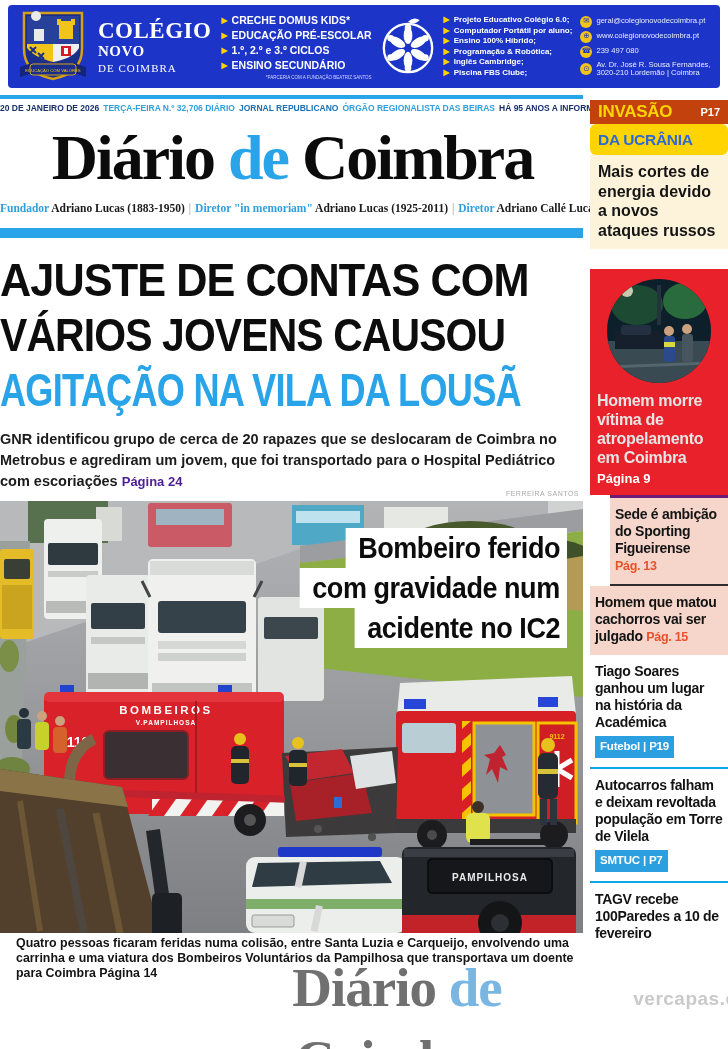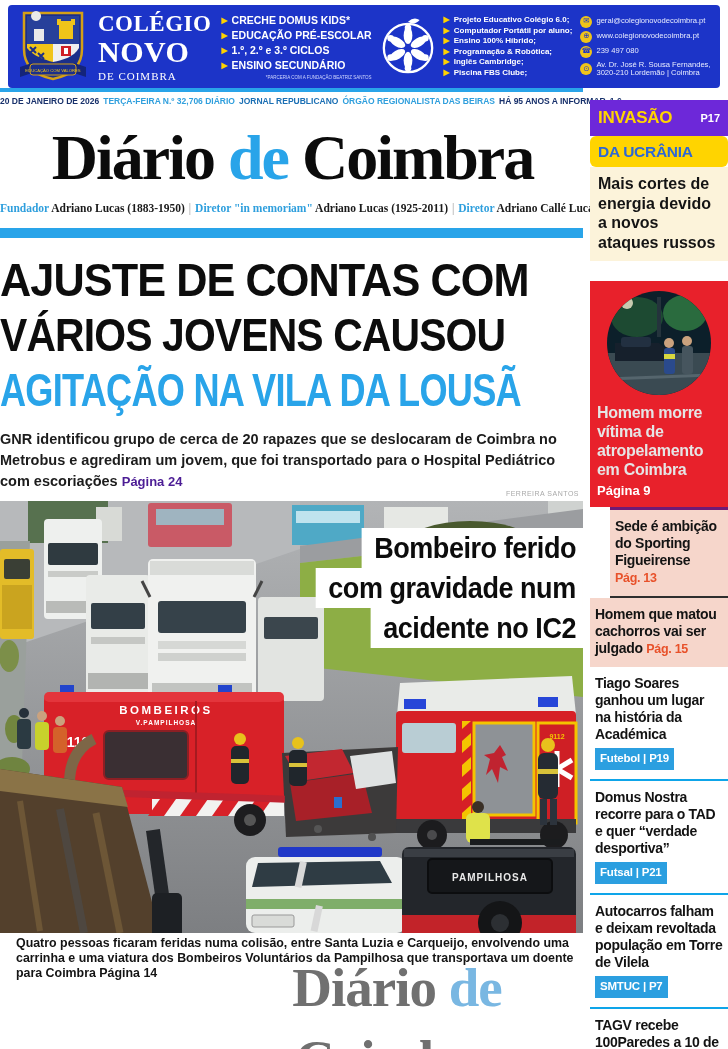--- a/index.html
+++ b/index.html
@@ -5,35 +5,35 @@
   html,body{margin:0;padding:0;background:#e9e9e9;}
   .page{position:relative;width:728px;height:1049px;background:#ffffff;overflow:hidden;
         font-family:"Liberation Sans",sans-serif;padding-left:44px;-webkit-font-smoothing:antialiased;}
 
   
   .ad-banner{position:absolute;left:8px;top:5px;width:712px;height:83px;background:#1c34c8;
              border-radius:4px;display:flex;align-items:center;padding:0 6px;box-sizing:border-box;gap:6px;}
   .crest{flex:0 0 78px;display:flex;justify-content:center;}
   .school-name{color:#fff;font-family:"Liberation Serif",serif;line-height:1;margin-right:4px;}
   .school-name .l1{font-size:23px;font-weight:700;letter-spacing:.5px;}
-  .school-name .l2{font-size:30px;font-weight:700;letter-spacing:.5px;margin-top:2px;}
+  .school-name .l2{font-size:15px;font-weight:700;letter-spacing:.5px;margin-top:2px;}
   .school-name .l3{font-size:11px;font-weight:400;letter-spacing:1px;margin-top:4px;}
   .ad-bullets{display:flex;flex-direction:column;justify-content:center;}
   .ad-bullets.left .row{font-size:10.5px;font-weight:800;color:#fff;line-height:15px;display:flex;align-items:center;white-space:nowrap;}
   .ad-bullets.right .row{font-size:8px;font-weight:700;color:#fff;line-height:10.5px;display:flex;align-items:center;white-space:nowrap;}
   .b-arrow{color:#ffd200;font-size:8px;margin-right:4px;line-height:1;}
   .ad-note{font-size:4.5px;color:#cfd6ff;margin-top:2px;align-self:flex-end;}
   .flower{flex:0 0 60px;display:flex;justify-content:center;}
   .ad-contacts{display:flex;flex-direction:column;justify-content:center;gap:3px;margin-left:2px;}
   .ad-contacts .row{display:flex;align-items:center;gap:4px;color:#e8ecff;font-size:7.6px;line-height:8.5px;white-space:nowrap;}
   .cicon{width:12px;height:12px;border-radius:50%;background:#f0c419;color:#1c34c8;display:flex;
          align-items:center;justify-content:center;font-size:7.5px;flex:0 0 12px;}
 
   
-  .dateline{position:absolute;left:0;top:88px;width:583px;border-top:4px solid #29a4e9;
+  .dateline{position:absolute;left:0;top:95px;width:583px;border-top:4px solid #29a4e9;
             display:flex;align-items:center;padding-top:4px;font-size:8.5px;letter-spacing:0;white-space:nowrap;}
   .dateline span{margin-right:4px;}
   .dl-dark{color:#17306b;font-weight:800;}
   .dl-blue{color:#2f9fdd;font-weight:700;}
   .dl-mblue{color:#1b6fb4;font-weight:800;}
   .dl-price{margin-left:auto;margin-right:2px;color:#17306b;font-weight:800;}
 
   
   .masthead{position:absolute;left:0;top:118px;width:585px;text-align:center;
             font-family:"Liberation Serif",serif;font-weight:700;font-size:64px;letter-spacing:-2px;color:#0b0b0b;line-height:80px;}
@@ -50,36 +50,36 @@
              white-space:nowrap;transform-origin:left center;}
   .lead-line.s1{transform:scaleX(.92);}
   .lead-line.s2{transform:scaleX(.87);}
   .lead-line.s3{transform:scaleX(.77);color:#29a4e9;}
   .lead-sub{margin-top:12px;width:578px;font-size:14.5px;font-weight:600;line-height:21px;color:#1c1c1c;}
   .pageref-blue{color:#4c1d95;font-weight:800;font-size:13px;}
 
   
   .photo-wrap{position:absolute;left:0;top:490px;width:583px;height:443px;}
   .photo-credit{height:11px;text-align:right;font-size:7px;letter-spacing:.5px;color:#a9a9a9;padding-right:4px;}
-  .photo-headline{position:absolute;top:38px;right:0;display:flex;flex-direction:column;align-items:flex-end;}
+  .photo-headline{position:absolute;top:38px;right:16px;display:flex;flex-direction:column;align-items:flex-end;}
   .ph-strip{background:#fff;color:#0c0c0c;font-size:30px;font-weight:900;letter-spacing:-.5px;
             line-height:33px;padding:3px 8px 4px 14px;white-space:nowrap;transform:scaleX(.9);transform-origin:right center;}
   .caption{position:absolute;left:16px;top:936px;width:582px;font-size:12.4px;font-weight:700;line-height:15px;color:#141414;}
   .caption .pg{font-weight:800;}
 
   
   .footer-logo{position:absolute;left:208px;top:952px;width:378px;text-align:center;
                font-family:"Liberation Serif",serif;font-weight:700;font-size:55px;letter-spacing:-1px;
                color:#707070;line-height:72px;}
   .footer-logo .de{color:#79b7e2;}
   .watermark{position:absolute;right:6px;top:988px;font-size:19px;font-weight:700;color:#c9c9c9;letter-spacing:.5px;}
 
   
   .sidebar{position:absolute;left:590px;top:100px;width:138px;}
-  .uk-row1{height:36px;background:#6d28d9;display:flex;align-items:center;padding:0 8px;}
+  .uk-row1{height:24px;background:#c2410c;display:flex;align-items:center;padding:0 8px;}
   .uk-row1 .kick{color:#ffd400;font-size:17px;font-weight:900;letter-spacing:-.3px;}
   .uk-row1 .pg{margin-left:auto;color:#fff;font-size:11px;font-weight:800;}
   .uk-row2{height:31px;background:#ffd400;color:#2e68d4;font-size:15.5px;font-weight:900;
            display:flex;align-items:center;padding:0 8px;letter-spacing:-.3px;border-radius:6px;}
   .cream-box{background:#fcf3da;padding:7px 8px 9px;font-size:16px;font-weight:800;line-height:19.5px;color:#141414;}
   .red-box{margin-top:20px;background:#e8212b;padding:10px 0 9px;}
   .night-circle{width:104px;height:104px;border-radius:50%;overflow:hidden;margin:0 auto;}
   .red-box .hl{padding:8px 7px 2px;color:#e5e5e5;font-size:16px;font-weight:800;line-height:19px;letter-spacing:-.3px;}
   .red-box .pg{padding:2px 7px 0;color:#fff;font-size:13px;font-weight:800;}
   .sb-item{padding:8px 5px 9px;font-size:14px;font-weight:800;line-height:17px;color:#131313;letter-spacing:-.3px;}
@@ -459,24 +459,20 @@
       <span>Sede é ambição do Sporting Figueirense </span><span class="pg-orange">Pág. 13</span>
     </div>
     <div class="sb-item salmon">
       <span>Homem que matou cachorros vai ser julgado </span><span class="pg-orange">Pág. 15</span>
     </div>
     <div class="sb-item white line">
       <div>Tiago Soares ganhou um lugar na história da Académica</div>
       <span class="badge">Futebol | P19</span>
     </div>
     <div class="sb-item white line">
-      <div>Domus Nostra recorre para o TAD e quer “verdade desportiva”</div>
-      <span class="badge">Futsal | P21</span>
-    </div>
-    <div class="sb-item white line">
       <div>Autocarros falham e deixam revoltada população em Torre de Vilela</div>
       <span class="badge">SMTUC | P7</span>
     </div>
     <div class="sb-item white">
       <div>TAGV recebe 100Paredes a 10 de fevereiro</div>
 
     </div>
   </div>
 
 </div>

